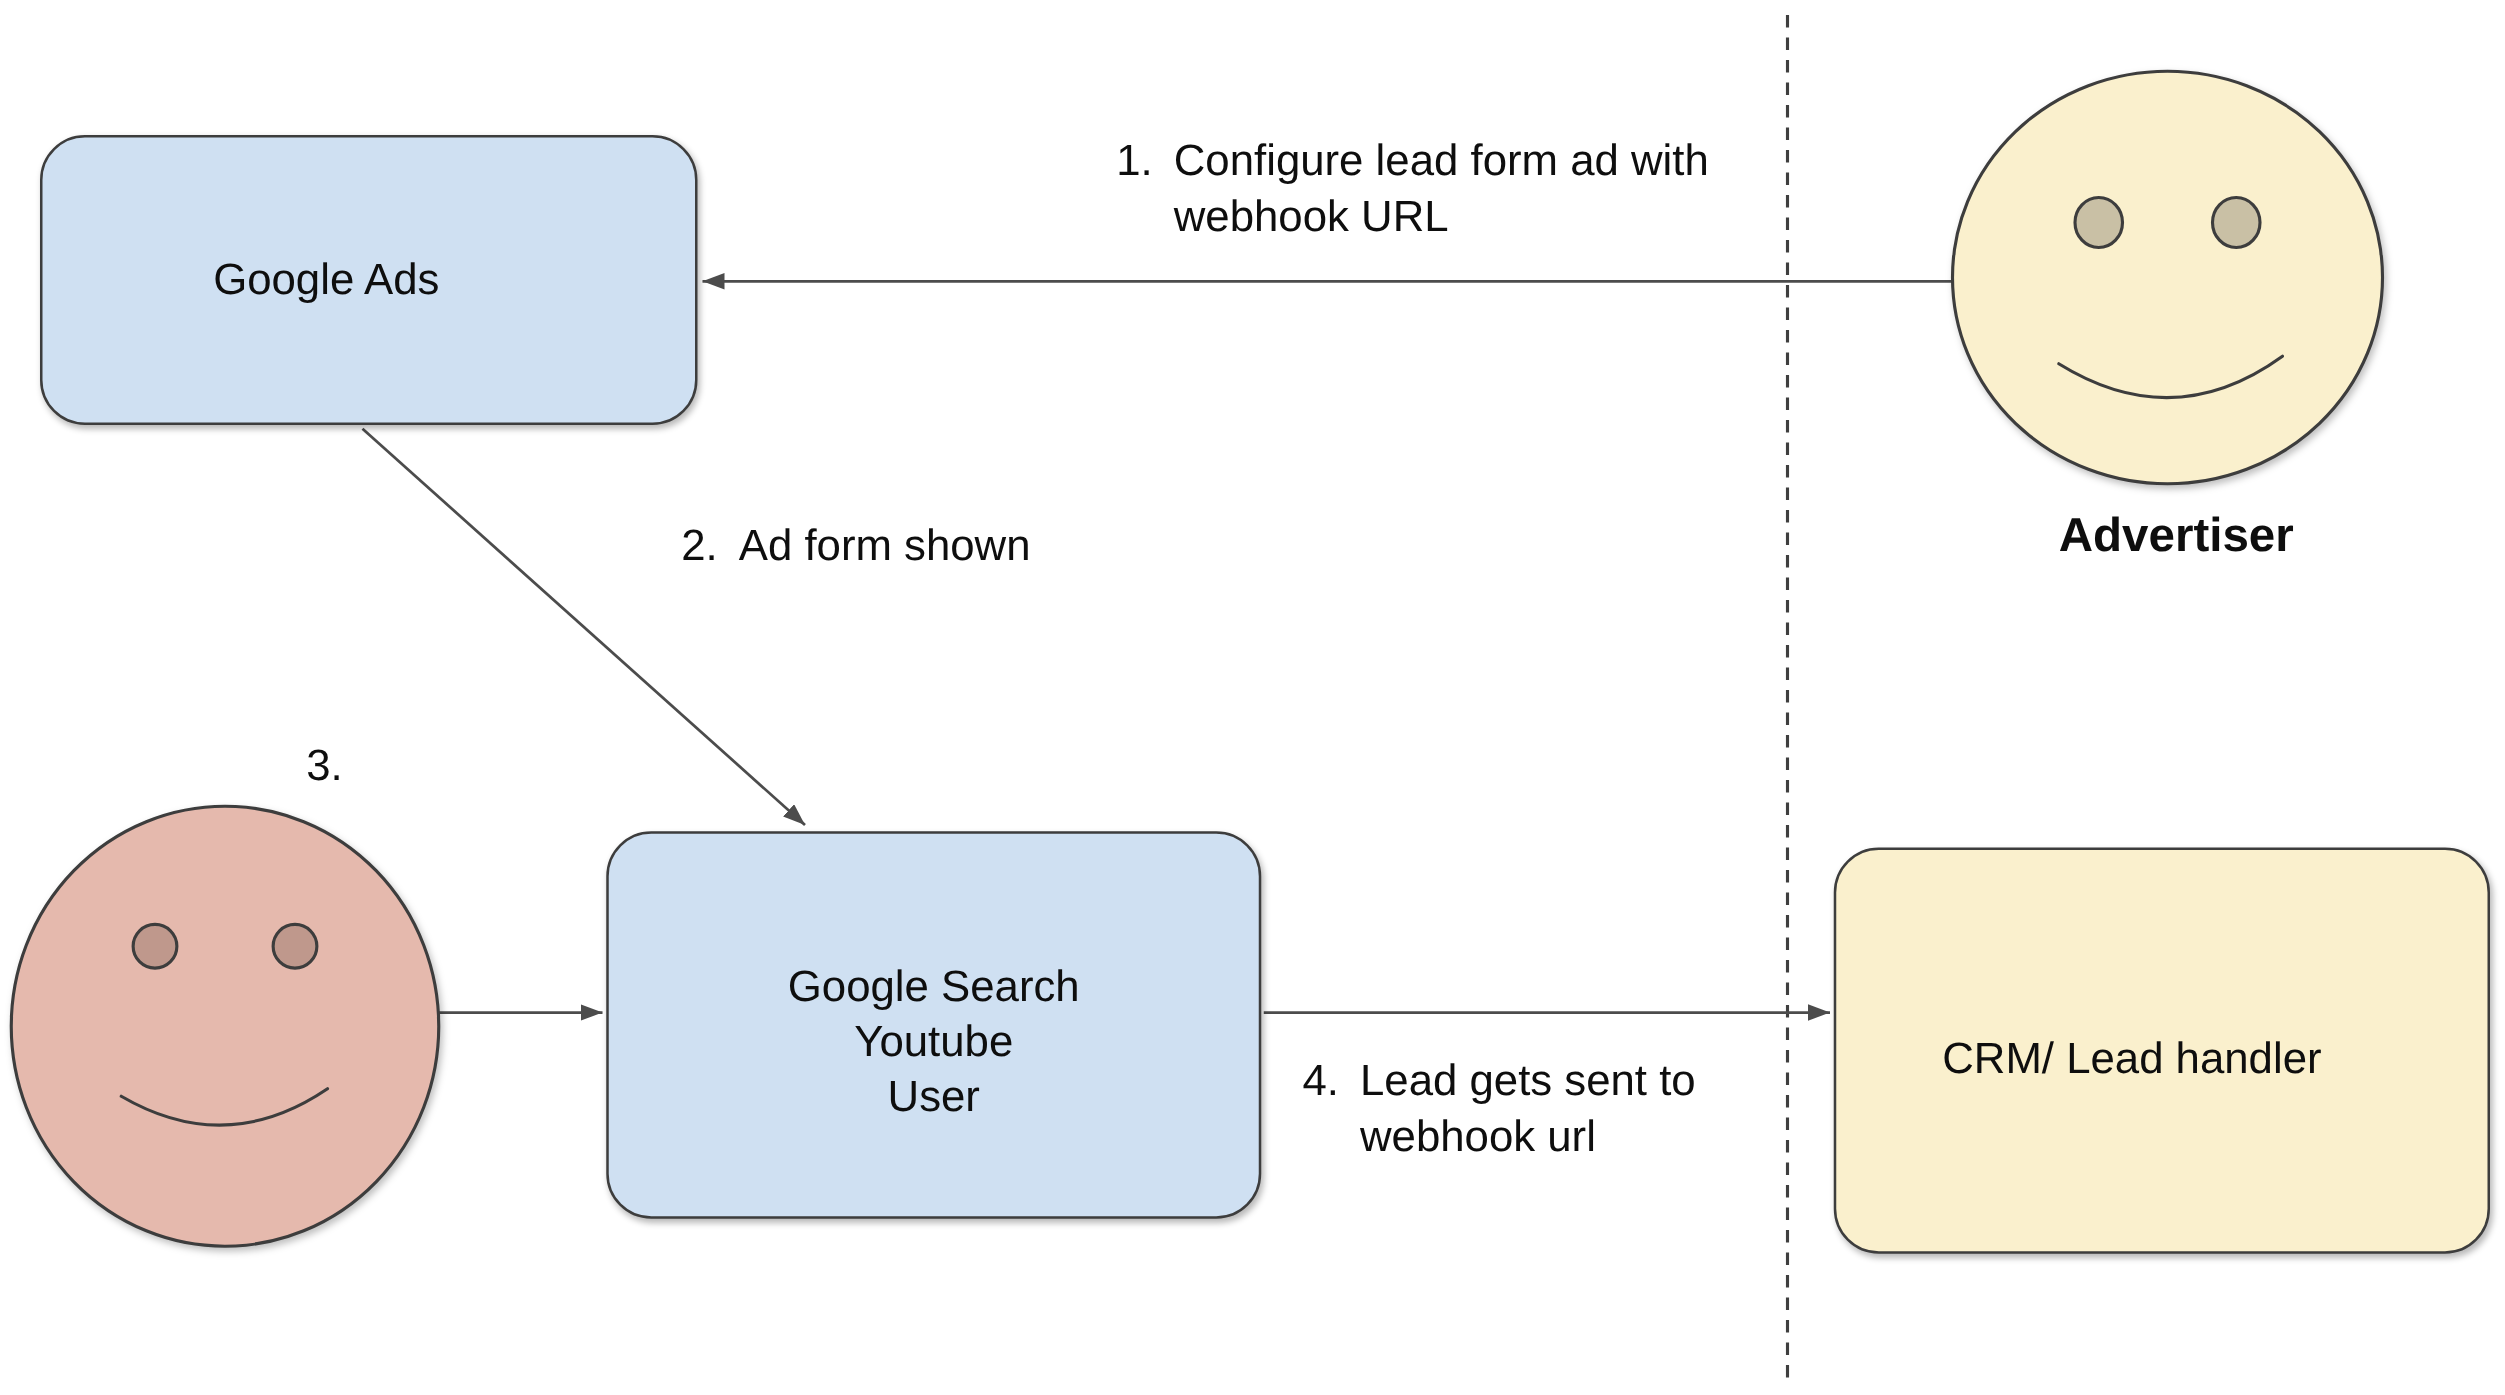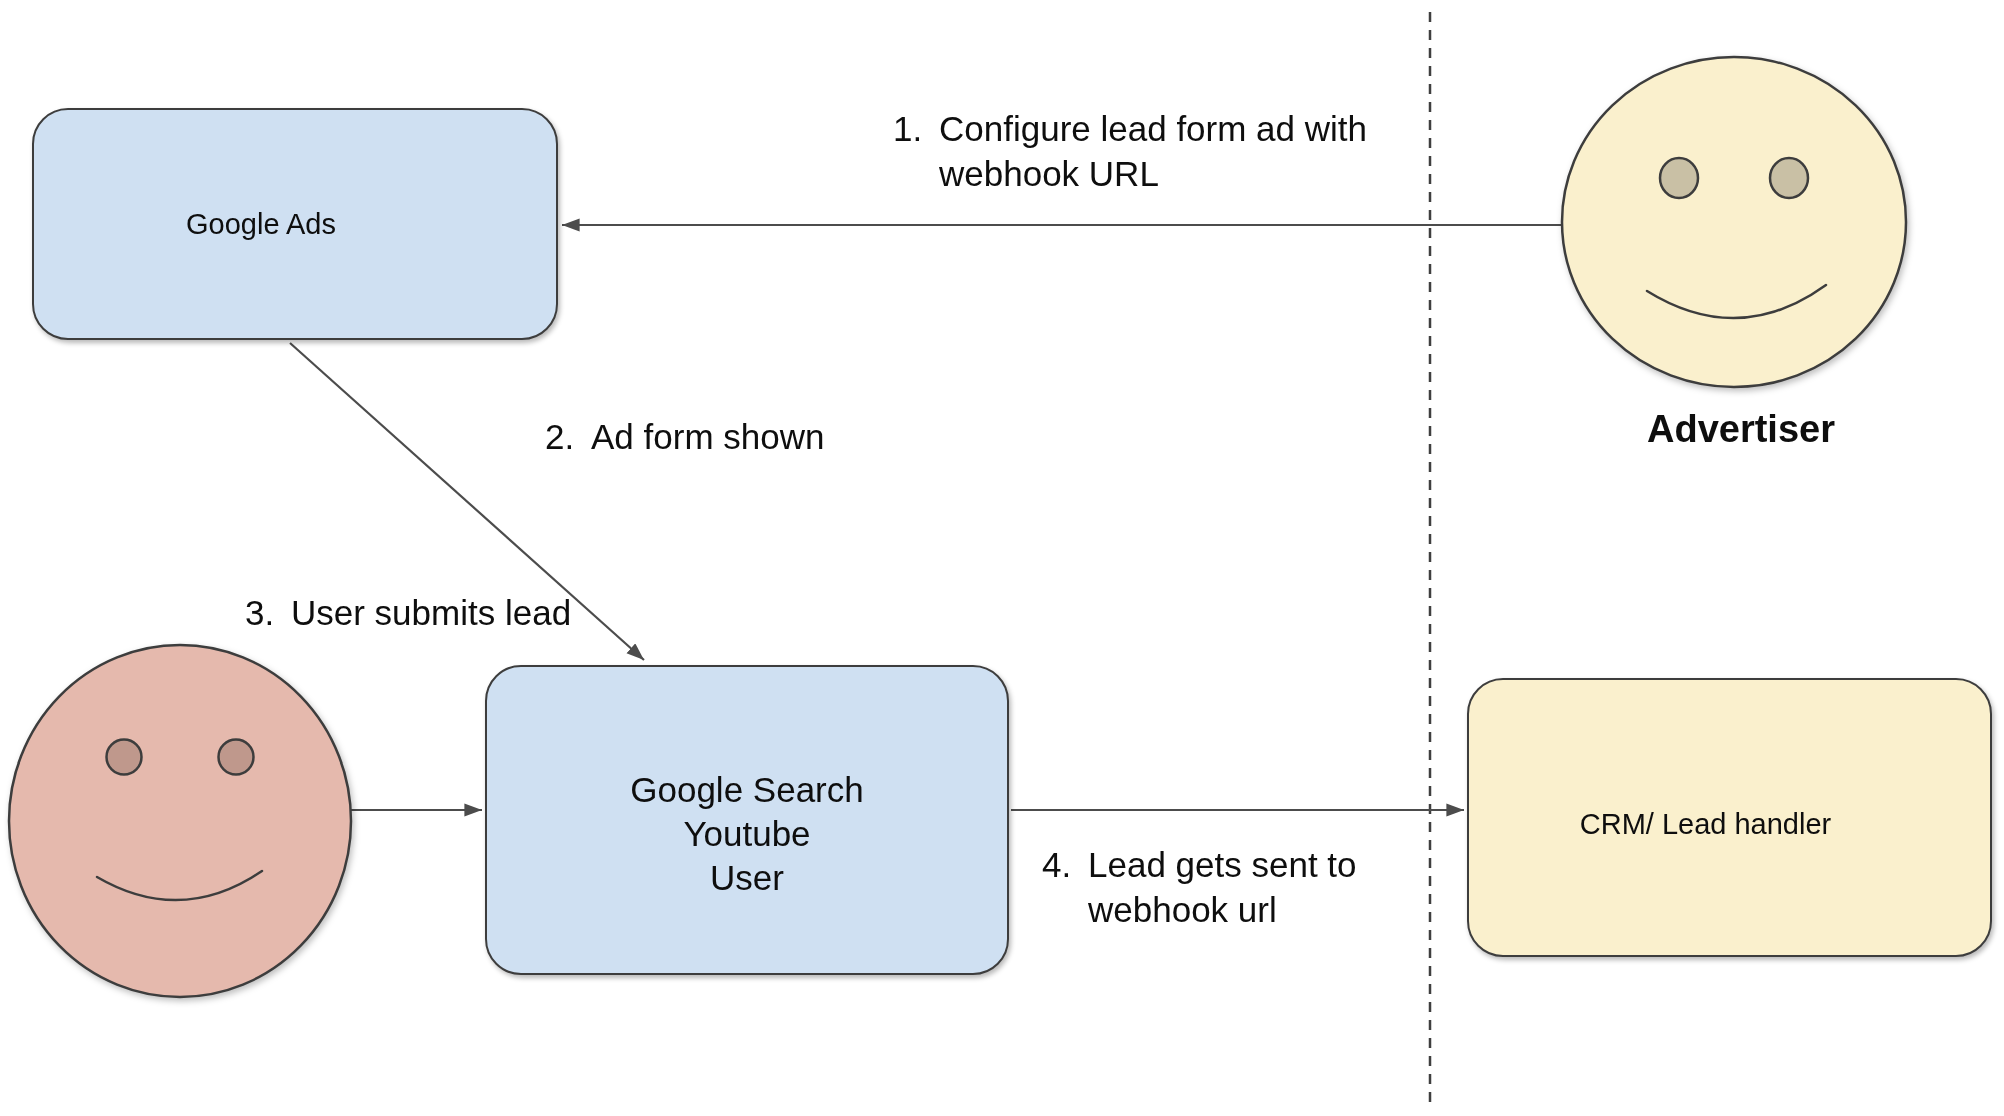--- a/index.html
+++ b/index.html
@@ -28,21 +28,21 @@
     position:absolute;
     box-sizing:border-box;
     background:var(--node-blue);
     border:2.5px solid var(--shape-stroke);
     border-radius:36px;
     box-shadow:2px 3px 5px rgba(0,0,0,.28);
     display:flex;align-items:center;justify-content:center;
   }
   .node.yellow{background:var(--node-yellow);}
   .node-label{
-    font-size:29px;line-height:44px;white-space:nowrap;
+    font-size:35px;line-height:44px;white-space:nowrap;
   }
   .node-lines{text-align:center;}
   .node-lines span{display:block;font-size:35px;line-height:44px;white-space:nowrap;}
   .step{
     position:absolute;
     display:grid;
     grid-template-columns:46px auto;
     font-size:35px;line-height:45px;
     white-space:nowrap;
   }
@@ -105,39 +105,38 @@
   </div>
 
   <div class="node" style="left:485px;top:665px;width:524px;height:310px;">
     <div class="node-lines" style="transform:translateY(14px);">
       <span>Google Search</span>
       <span>Youtube</span>
       <span>User</span>
     </div>
   </div>
 
-  <div class="node yellow" style="left:1467px;top:678px;width:525px;height:279px;">
+  <div class="node yellow" style="left:1467px;top:678px;width:525px;height:325px;">
     <span class="node-label" style="transform:translate(-24px,6px);">CRM/ Lead handler</span>
   </div>
 
   <div class="step" style="left:893px;top:106px;">
     <span>1.</span>
     <span>Configure lead form ad with</span>
     <span></span>
     <span>webhook URL</span>
   </div>
 
   <div class="step" style="left:545px;top:414px;">
     <span>2.</span>
     <span>Ad form shown</span>
   </div>
 
   <div class="step" style="left:245px;top:590px;">
     <span>3.</span>
-    <span>User submits lead</span>
   </div>
 
   <div class="step" style="left:1042px;top:842px;">
     <span>4.</span>
     <span>Lead gets sent to</span>
     <span></span>
     <span>webhook url</span>
   </div>
 
   <div class="actor-label" style="left:1561px;top:406px;">Advertiser</div>

